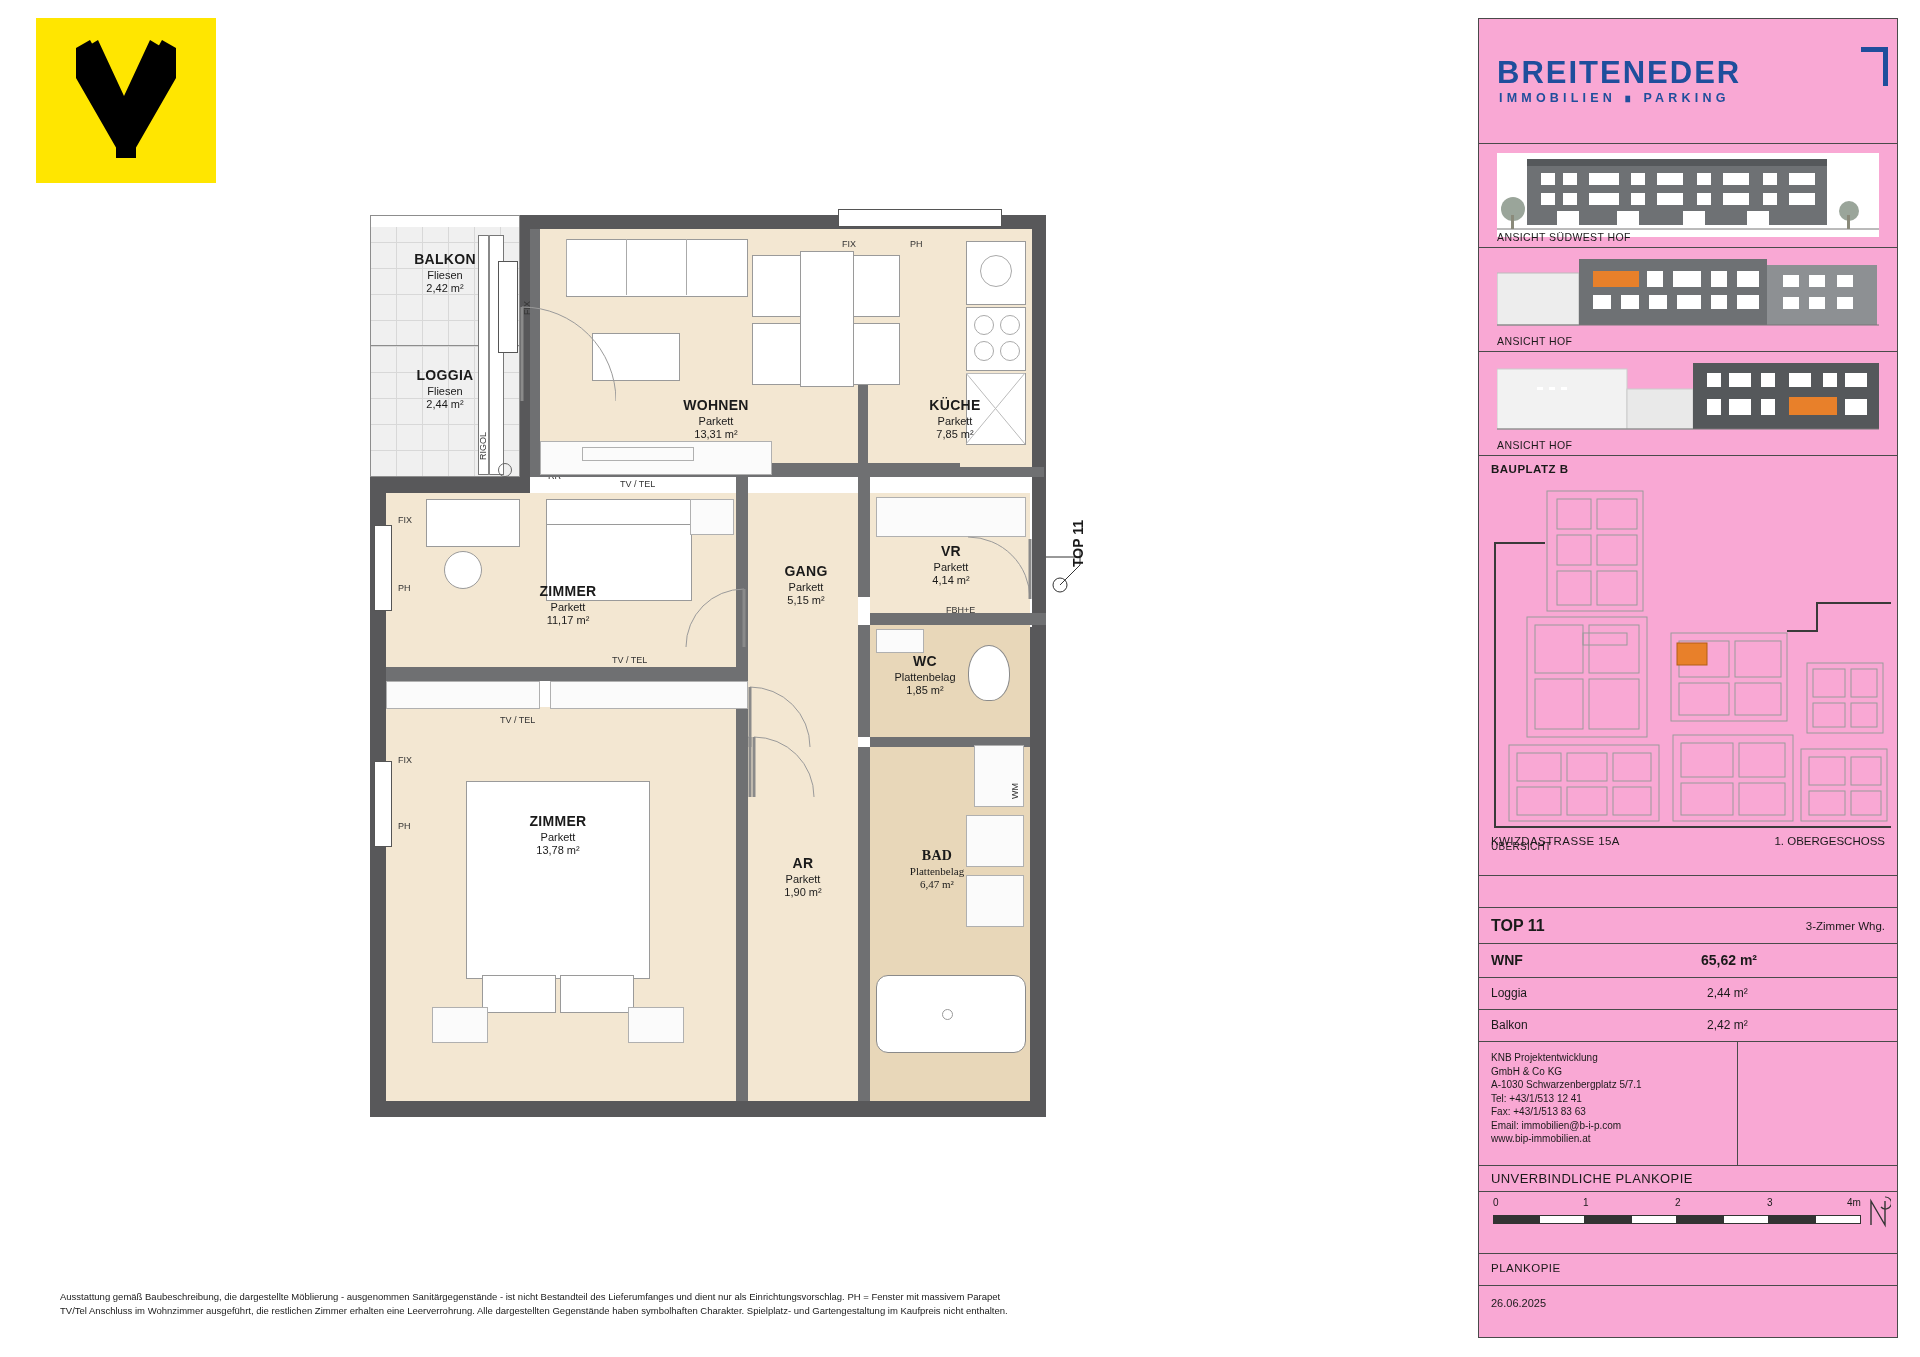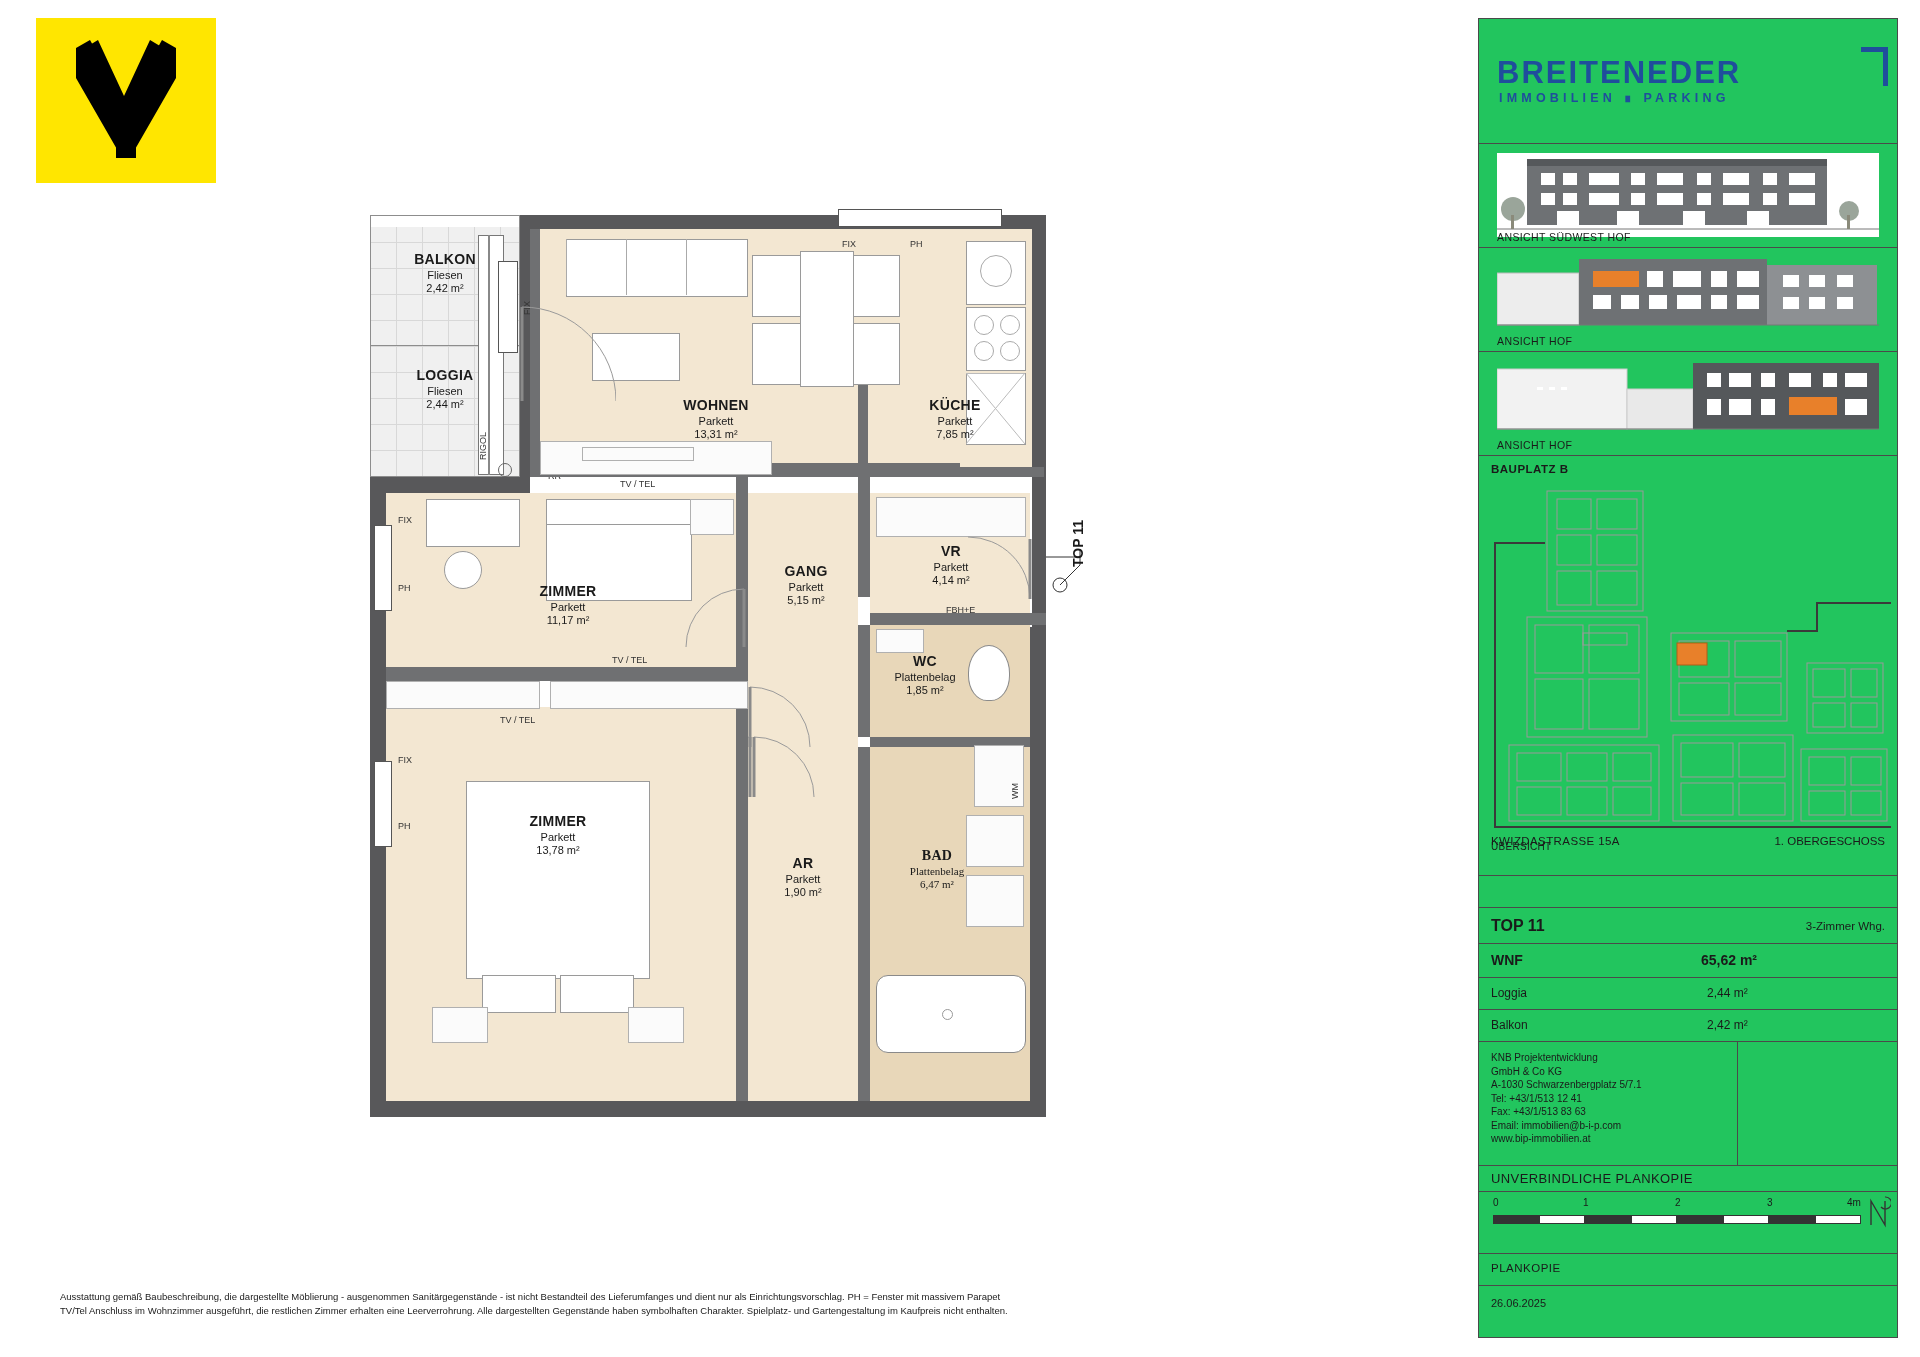--- a/index.html
+++ b/index.html
@@ -23,21 +23,21 @@
                      repeating-linear-gradient(90deg,#d8d8d8 0 1px,transparent 1px 26px);}
   .furn{position:absolute;border:1px solid #9a9a9a;background:#ffffff;}
   .furn2{position:absolute;border:1px solid #b0b0b0;background:#fbfbfb;}
   .lbl{position:absolute;text-align:center;line-height:1.25;}
   .lbl .nm{font-weight:bold;font-size:14px;letter-spacing:.3px;}
   .lbl .sub{font-size:11px;}
   .tiny{position:absolute;font-size:9px;color:#333;}
   .vtiny{position:absolute;font-size:9px;color:#333;transform:rotate(-90deg);transform-origin:left top;white-space:nowrap;}
 
   
-  #panel{left:1478px;top:18px;width:420px;height:1320px;border:1px solid #4a4a4a;background:#22c55e;box-sizing:border-box;}
+  #panel{left:1478px;top:18px;width:420px;height:1320px;border:1px solid #4a4a4a;background:#f9a8d4;box-sizing:border-box;}
   .pcell{position:absolute;box-sizing:border-box;}
   .hline{position:absolute;background:#4a4a4a;height:1px;left:0;width:100%;}
   .vline{position:absolute;background:#4a4a4a;width:1px;}
   .brand{font-weight:bold;letter-spacing:2px;color:#1f4e9c;font-size:31px;}
   .brandsub{letter-spacing:4.2px;color:#1f4e9c;font-size:12.5px;font-weight:bold;}
   .elevcap{font-size:10.5px;letter-spacing:.4px;}
   .rowlbl{font-size:12px;}
   .bold{font-weight:bold;}
 
   

